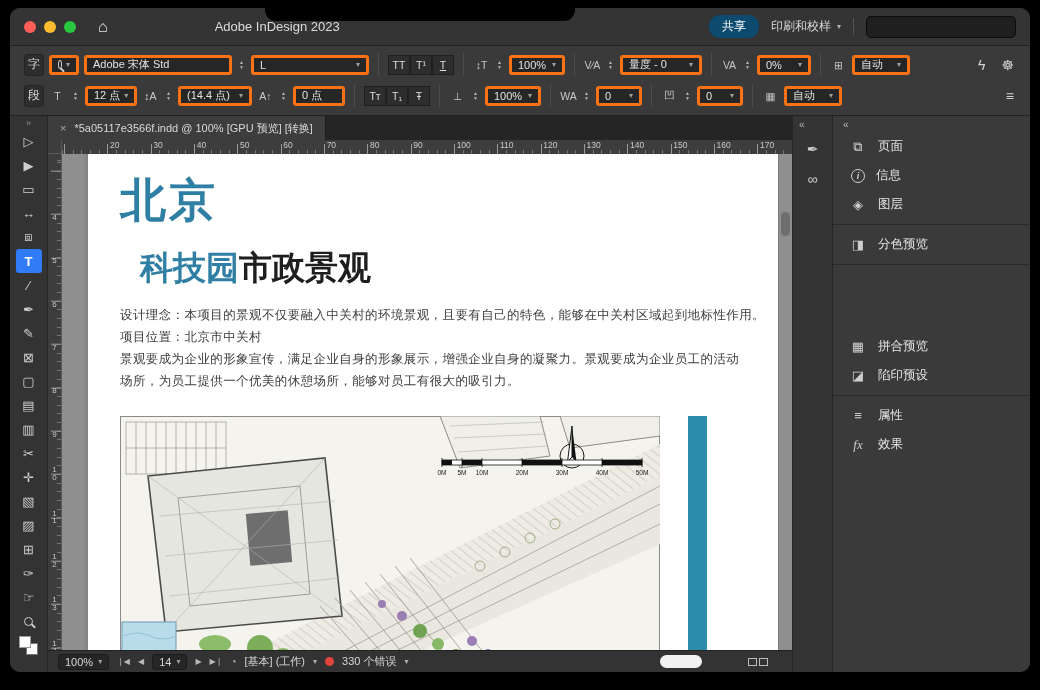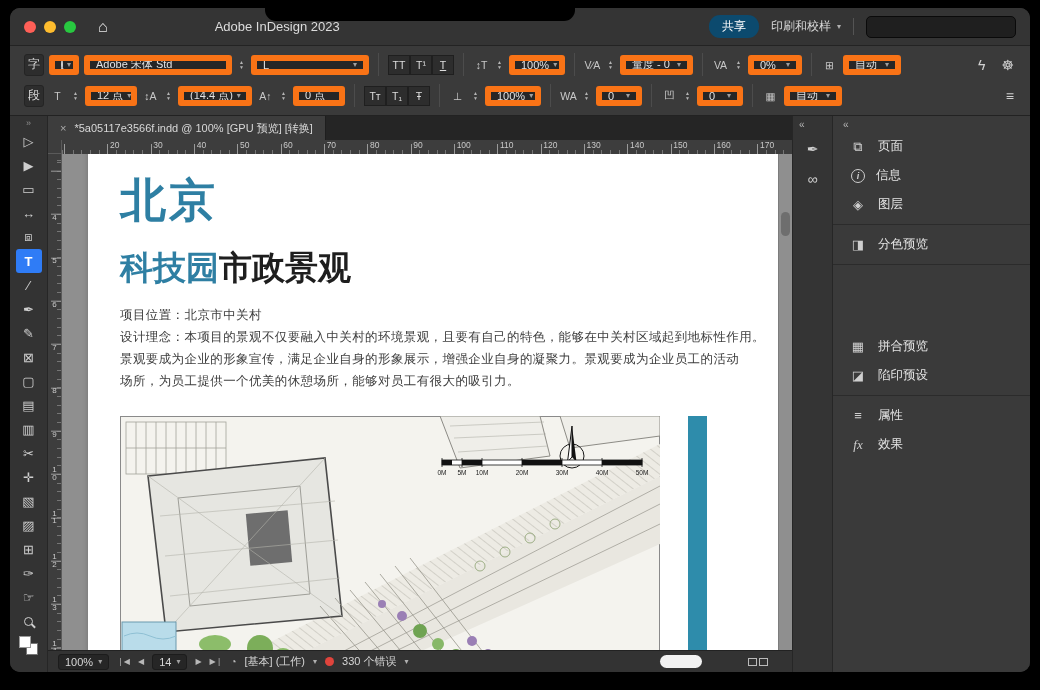--- a/index.html
+++ b/index.html
@@ -34,21 +34,21 @@
                 border-radius:5px; color:#ddd; font-size:12px; padding:0 7px; outline:none; }
 
   
   .cp { height:70px; background:#3a3a3a; border-bottom:1px solid #222;
         padding:3px 10px 4px 14px; display:flex; flex-direction:column;
         justify-content:space-around; flex:none; }
   .cp-row { display:flex; align-items:center; gap:5px; height:28px; }
   .cp-toggle { width:20px; height:22px; background:#2d2d2d; border:1px solid #242424;
                color:#ddd; font-size:12px; display:flex; align-items:center;
                justify-content:center; border-radius:3px; flex:none; }
-  .fld { height:20px; background:#262626; border:6px solid #f97316; border-radius:3px;
+  .fld { height:20px; background:#262626; border:3px solid #f97316; border-radius:3px;
          color:#e2e2e2; font-size:11px; display:flex; align-items:center;
          padding:0 6px; gap:4px; white-space:nowrap; flex:none; overflow:hidden; }
   .fld.dd::after { content:"▾"; color:#9f9f9f; font-size:8px; margin-left:auto; }
   .stepper { display:flex; flex-direction:column; align-items:center; width:9px; flex:none; }
   .stepper::before { content:"▲"; font-size:5px; line-height:5px; color:#b5b5b5; }
   .stepper::after  { content:"▼"; font-size:5px; line-height:5px; color:#b5b5b5; }
   .cp-icon { color:#c8c8c8; font-size:10.5px; min-width:17px; text-align:center; flex:none; }
   .seg { display:flex; flex:none; }
   .seg .btn { min-width:22px; height:20px; background:#2d2d2d; border:1px solid #1f1f1f;
               color:#ddd; font-size:10.5px; display:flex; align-items:center;
@@ -109,21 +109,21 @@
   .vlbl { height:43.33px; flex:none; text-align:center; }
   .vlbl span { display:inline-block; width:8px; font-size:8px; line-height:7.5px;
                word-break:break-all; }
 
   .page { position:absolute; left:40px; top:-30px; width:706px; height:940px;
           background:#fff; box-shadow:2px 2px 7px rgba(0,0,0,.35); }
   .heading1 { position:absolute; left:72px; top:16px; font-size:46px; font-weight:bold;
               color:#2e7fa3; letter-spacing:3px; z-index:2; white-space:nowrap; }
   .heading2 { position:absolute; left:72px; top:92px; font-size:33px; font-weight:bold;
               color:#1e1e1e; z-index:2; white-space:nowrap; }
-  .heading2 .accent { color:#2e7fa3; }
+  .heading2 .accent { color:#2e7fa3;margin-left:20px; }
   .bodytext { position:absolute; left:72px; top:150px; z-index:2; color:#3c3c3c;
               font-size:12.5px; line-height:22px; }
   .bodytext div { white-space:nowrap; letter-spacing:.4px; }
   .plan { position:absolute; left:72px; top:262px; width:540px; height:258px; z-index:2;
           background:#f4f3ee; }
   .tealbar { position:absolute; left:640px; top:262px; width:19px; height:300px;
              background:#2e8cab; z-index:2; }
   .vscroll { position:absolute; right:0; top:0; bottom:0; width:14px; background:#8f8f8f;
              border-left:1px solid #7c7c7c; z-index:6; }
   .vthumb { position:absolute; right:2px; top:58px; width:9px; height:24px;
@@ -198,21 +198,21 @@
         <span class="btn">T¹</span>
         <span class="btn u">T</span>
       </span>
       <span class="vsep"></span>
       <span class="cp-icon">↕T</span>
       <span class="stepper"></span>
       <span class="fld dd" style="width:56px">100%</span>
       <span class="vsep"></span>
       <span class="cp-icon">V∕A</span>
       <span class="stepper"></span>
-      <span class="fld dd" style="width:73px">量度 - 0</span>
+      <span class="fld dd" style="width:82px">量度 - 0</span>
       <span class="vsep"></span>
       <span class="cp-icon">VA</span>
       <span class="stepper"></span>
       <span class="fld dd" style="width:54px">0%</span>
       <span class="vsep"></span>
       <span class="cp-icon">⊞</span>
       <span class="fld dd" style="width:58px">自动</span>
       <span class="cp-right">
         <span>ϟ</span>
         <span>☸</span>
@@ -323,22 +323,22 @@
       </div>
 
       <div class="canvas">
         <div class="page"></div>
 
         <div class="heading1">北京</div>
         <div class="heading2">
           <span class="accent">科技园</span><span>市政景观</span>
         </div>
         <div class="bodytext">
+          <div>设计理念：本项目的景观不仅要融入中关村的环境景观，且要有自己的特色，能够在中关村区域起到地标性作用。</div>
           <div>项目位置：北京市中关村</div>
-          <div>设计理念：本项目的景观不仅要融入中关村的环境景观，且要有自己的特色，能够在中关村区域起到地标性作用。</div>
           <div>景观要成为企业的形象宣传，满足企业自身的形象展示，增强企业自身的凝聚力。景观要成为企业员工的活动</div>
           <div>场所，为员工提供一个优美的休憩场所，能够对员工有很大的吸引力。</div>
         </div>
 
         <svg class="plan" viewBox="0 0 540 258" preserveAspectRatio="none">
           <defs>
             <pattern id="ph1" width="7" height="7" patternUnits="userSpaceOnUse" patternTransform="rotate(38)">
               <rect width="7" height="7" fill="#edebe4"></rect>
               <line x1="0" y1="0" x2="7" y2="0" stroke="#b8b6ac" stroke-width="1"></line>
             </pattern>

